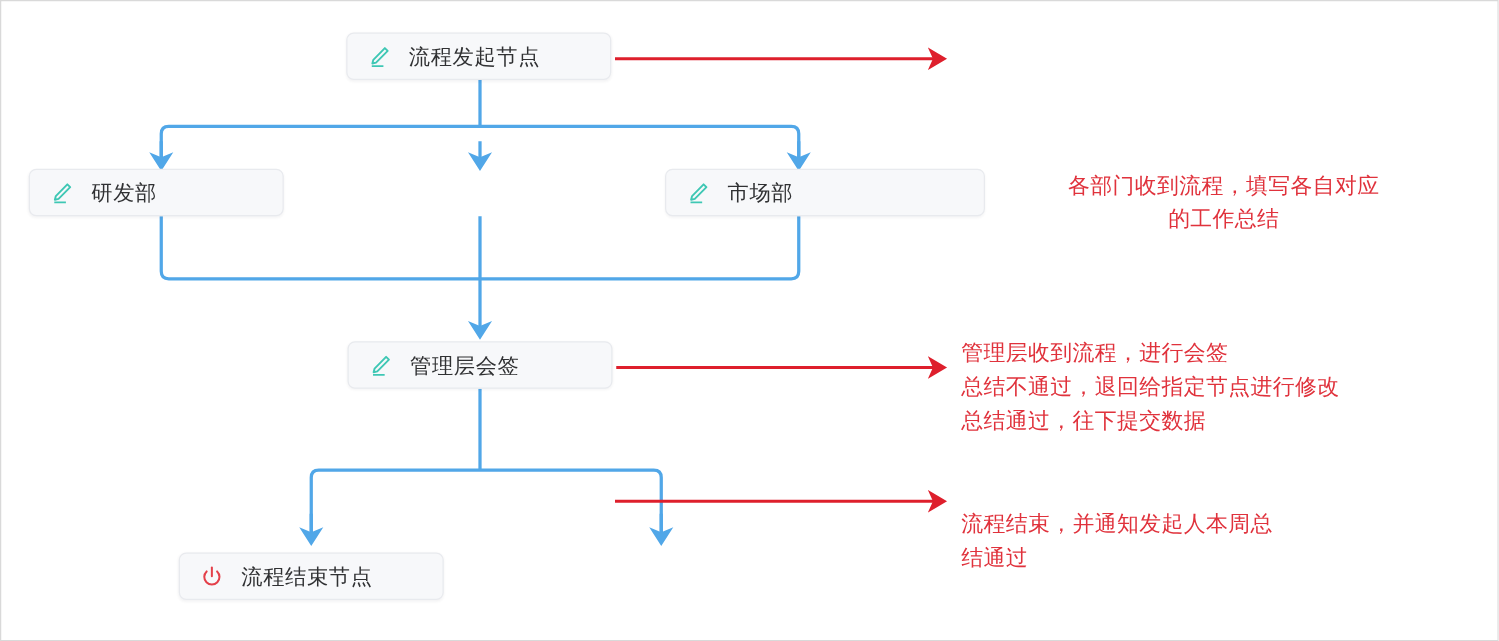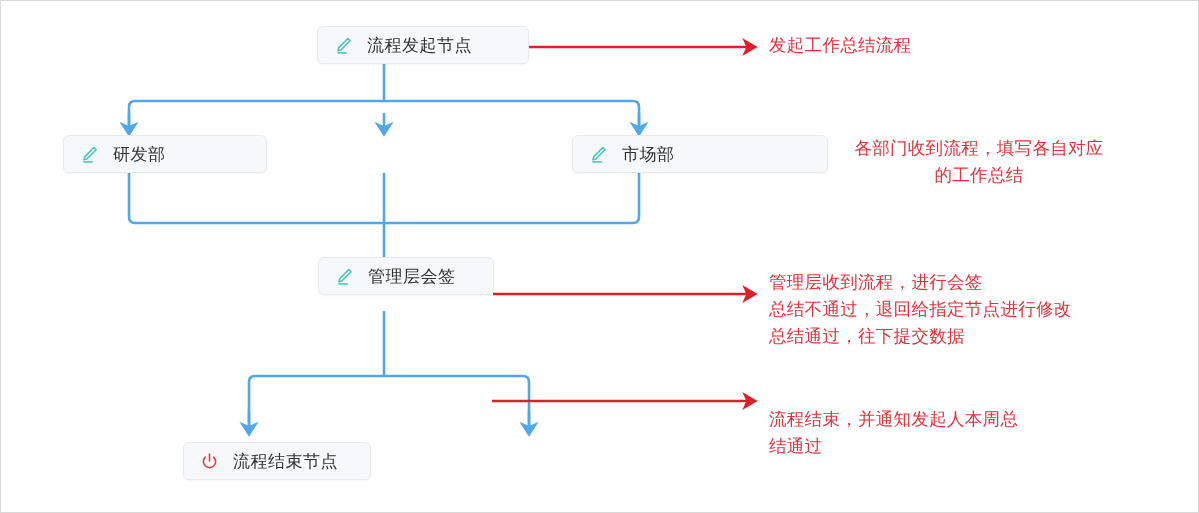--- a/index.html
+++ b/index.html
@@ -24,21 +24,20 @@
     position: absolute;
     display: flex;
     align-items: center;
     background: #f7f8fa;
     border: 1px solid #e8eaee;
     border-radius: 6px;
     box-shadow: 0 1px 2px rgba(30,40,60,0.05);
     height: 38px;
     padding-left: 16px;
     gap: 14px;
-    margin-left: 40px;
   }
   .node .ic {
     width: 19px; height: 19px;
     flex: 0 0 19px;
     display: block;
   }
   .node .lbl {
     font-size: 17px;
     color: #303133;
     letter-spacing: 0.5px;
@@ -52,22 +51,22 @@
     line-height: 27px;
     white-space: pre-line;
     letter-spacing: 0.3px;
     font-family: "Liberation Sans", "DejaVu Sans", sans-serif;
   }
   
   #n-start  { left: 276px; top: 25px;  width: 212px; }
   #n-rd     { left: 22px;  top: 134px; width: 204px; }
   #n-op     { left: 277px; top: 134px; width: 212px; }
   #n-mk     { left: 531px; top: 134px; width: 256px; }
-  #n-mgr    { left: 277px; top: 256px; width: 176px; text-align: right; }
-  #n-end    { left: 142px; top: 441px; width: 188px; }
+  #n-mgr    { left: 277px; top: 272px; width: 212px; text-align: right; }
+  #n-end    { left: 142px; top: 441px; width: 212px; }
   #n-notify { left: 423px; top: 441px; width: 212px; }
 
   #note-1 { left: 768px; top: 31px;  width: 420px; }
   #note-2 { left: 768px; top: 134px; width: 420px; text-align: center; }
   #note-3 { left: 768px; top: 268px; width: 430px; }
   #note-4 { left: 768px; top: 405px; width: 420px; }
 </style>
 </head>
 <body>
 
@@ -148,21 +147,20 @@
 
   <div class="node" id="n-end">
     <svg class="ic" viewBox="0 0 20 20">
       <path d="M5.6 5.4 A6.4 6.4 0 1 0 14.4 5.4" fill="none" stroke="#e4404a" stroke-width="1.7" stroke-linecap="round"></path>
       <line x1="10" y1="2.2" x2="10" y2="9.4" stroke="#e4404a" stroke-width="1.7" stroke-linecap="round"></line>
     </svg>
     <span class="lbl">流程结束节点</span>
   </div>
 
 
-  <div class="note" id="note-1">发起工作总结流程</div>
   <div class="note" id="note-2">各部门收到流程，填写各自对应
 的工作总结</div>
   <div class="note" id="note-3">管理层收到流程，进行会签
 总结不通过，退回给指定节点进行修改
 总结通过，往下提交数据</div>
   <div class="note" id="note-4">流程结束，并通知发起人本周总
 结通过</div>
 
 </div>
 

